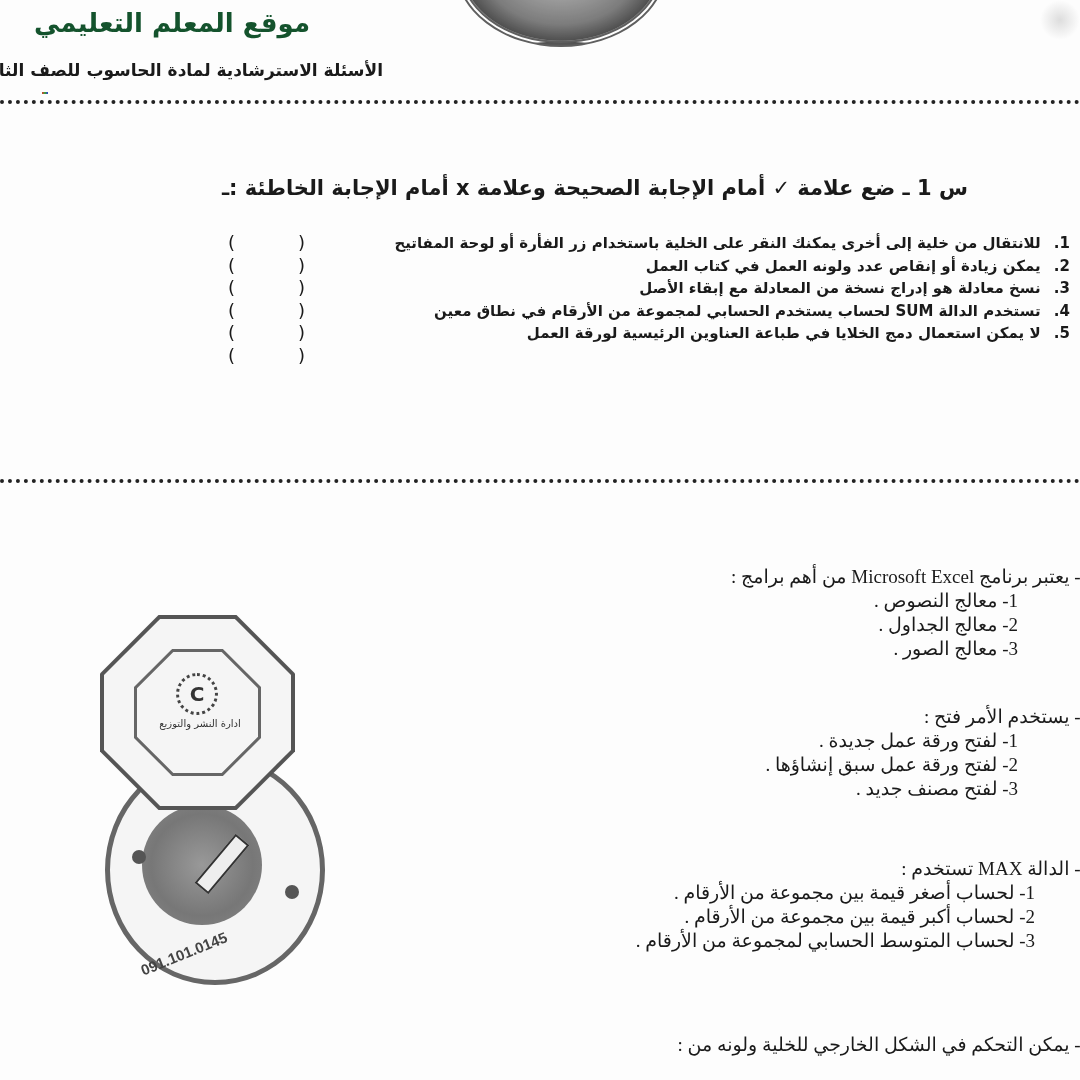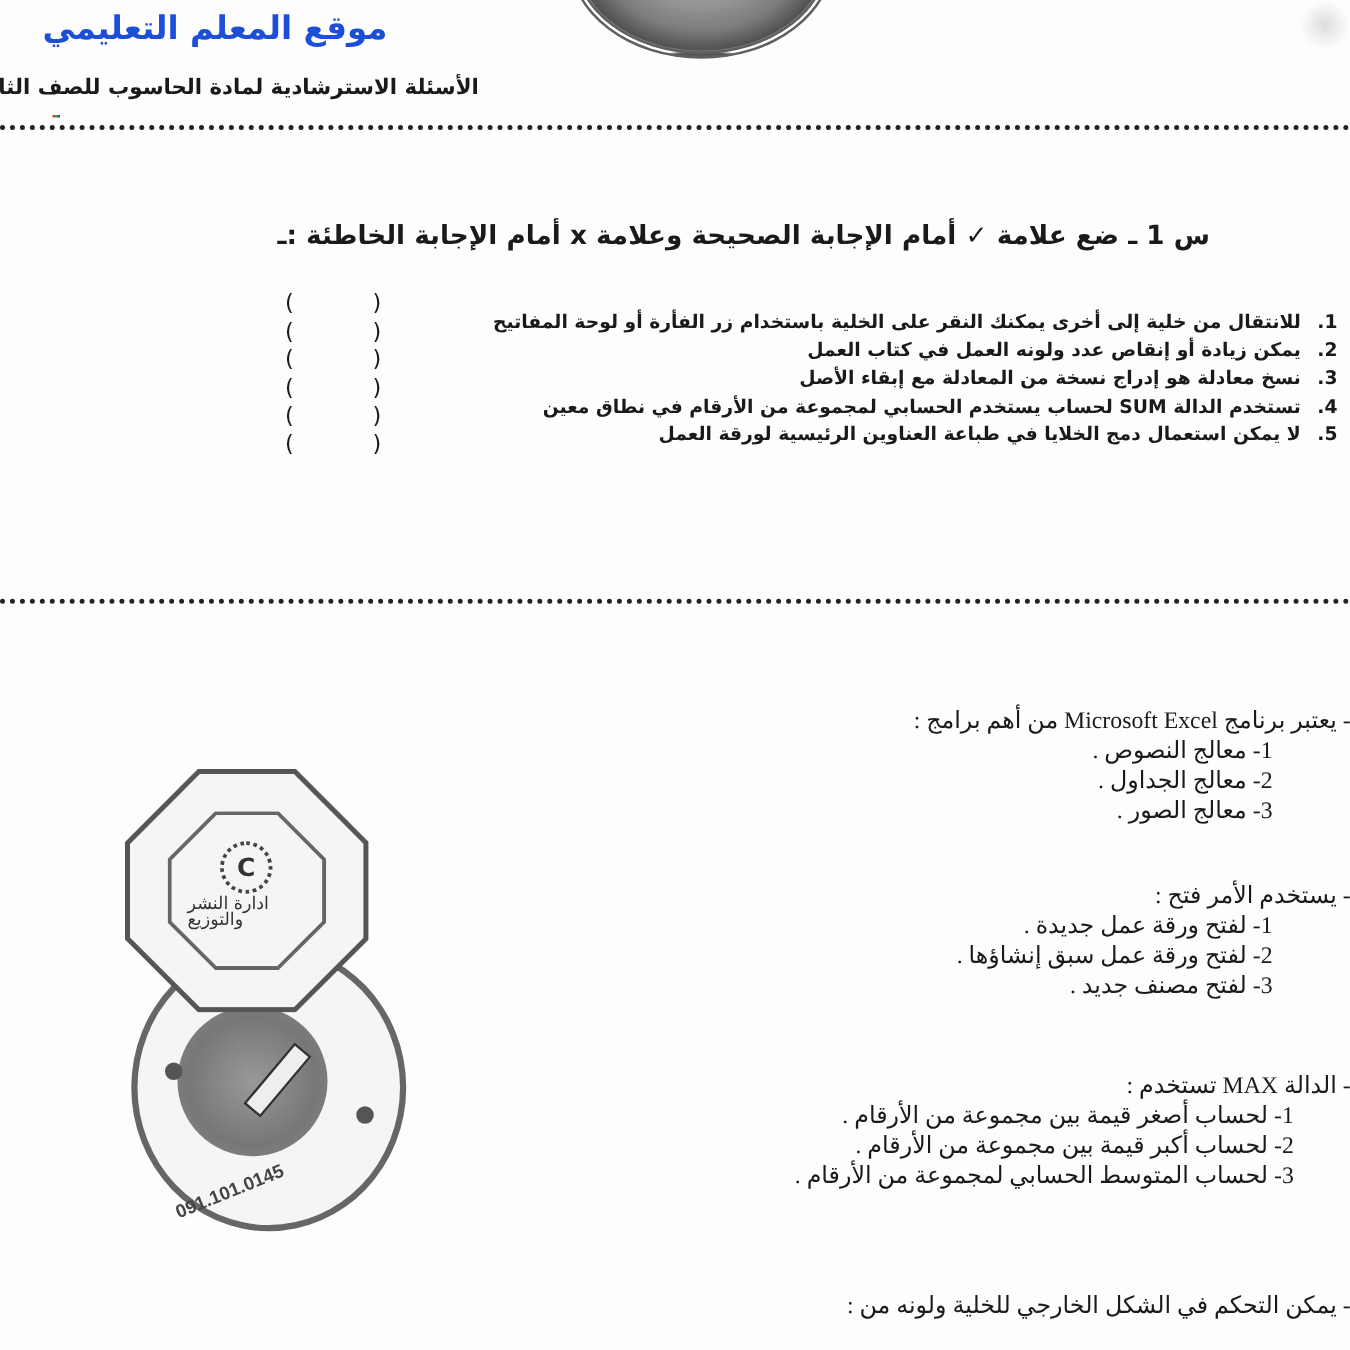--- a/index.html
+++ b/index.html
@@ -21,21 +21,21 @@
     background: radial-gradient(ellipse at center, #bbb 0%, #666 55%, #333 70%, #fff 72%);
     opacity: .85;
   }
   .corner-smudge {
     position: absolute; left: 1040px; top: 0; width: 40px; height: 40px;
     background: radial-gradient(circle, #ddd 0%, transparent 70%);
   }
 
   .watermark {
     position: absolute; left: 34px; top: 8px;
-    font-size: 26px; font-weight: bold; color: #1d4ed8;
+    font-size: 26px; font-weight: bold; color: #14532d;
     direction: rtl;
   }
   .watermark-dot {
     position: absolute; left: 42px; top: 92px; width: 6px; height: 2px;
     background: linear-gradient(90deg, #d33, #3a3, #33d);
   }
 
   .doc-title {
     position: absolute; right: 697px; top: 60px;
     font-size: 17px; font-weight: bold; white-space: nowrap;
@@ -48,21 +48,21 @@
 
   .q-heading {
     position: absolute; font-size: 21px; font-weight: bold; white-space: nowrap;
   }
 
   .tf-list { position: absolute; right: 10px; top: 232px; width: 870px; }
   .tf-item {
     position: relative; height: 22.5px; line-height: 22.5px;
     font-size: 15px; font-weight: bold; white-space: nowrap;
   }
-  .tf-text { position: absolute; right: 0; direction: rtl; margin-top: 14px; }
+  .tf-text { position: absolute; right: 0; direction: rtl; }
   .tf-num { margin-left: 8px; }
   .paren-l { position: absolute; left: 28px; font-weight: normal; font-size: 18px; }
   .paren-r { position: absolute; left: 98px; font-weight: normal; font-size: 18px; }
 
   .mcq-block { position: absolute; right: -10px; direction: rtl; font-family: "Liberation Serif", serif; font-size: 19px; }
   .mcq-stem { white-space: nowrap; line-height: 24px; }
   .mcq-opt { white-space: nowrap; line-height: 24px; padding-right: 72px; }
 
   
   .stamp-wrap { position: absolute; left: 80px; top: 605px; width: 240px; height: 400px; }
@@ -83,21 +83,21 @@
   }
   .stamp-oct-inner3 {
     position: absolute; left: 57px; top: 47px; width: 121px; height: 121px;
     clip-path: polygon(30% 0, 70% 0, 100% 30%, 100% 70%, 70% 100%, 30% 100%, 0 70%, 0 30%);
     background: #f5f5f5;
   }
   .stamp-c {
     position: absolute; left: 96px; top: 68px; width: 36px; height: 36px; border-radius: 50%;
     border: 3px dotted #444; text-align: center; line-height: 36px; font-weight: bold; font-size: 20px; color: #333;
   }
-  .stamp-oct-text { position: absolute; left: 70px; top: 112px; width: 100px; text-align: left; font-size: 14px; color: #333; direction: rtl; line-height: 13px; }
+  .stamp-oct-text { position: absolute; left: 70px; top: 112px; width: 100px; text-align: center; font-size: 10px; color: #333; direction: rtl; line-height: 13px; }
   .stamp-circle {
     position: absolute; left: 25px; top: 150px; width: 210px; height: 220px; border-radius: 50%;
     border: 5px solid #666; background: rgba(240,240,240,.6);
   }
   .stamp-circle-inner {
     position: absolute; left: 62px; top: 200px; width: 120px; height: 120px; border-radius: 50%;
     background: radial-gradient(circle, #999 0%, #777 60%, #888 100%);
   }
   .stamp-pencil {
     position: absolute; left: 110px; top: 250px; width: 60px; height: 14px; background: #eee;

